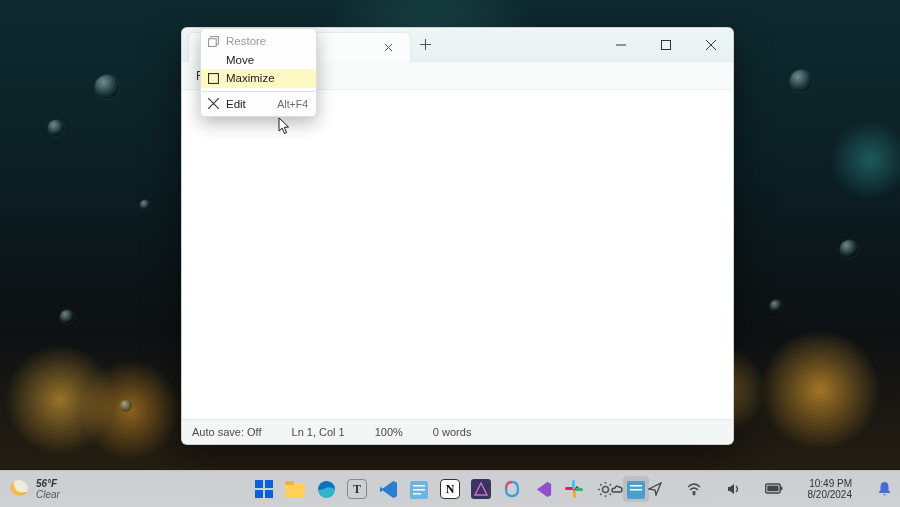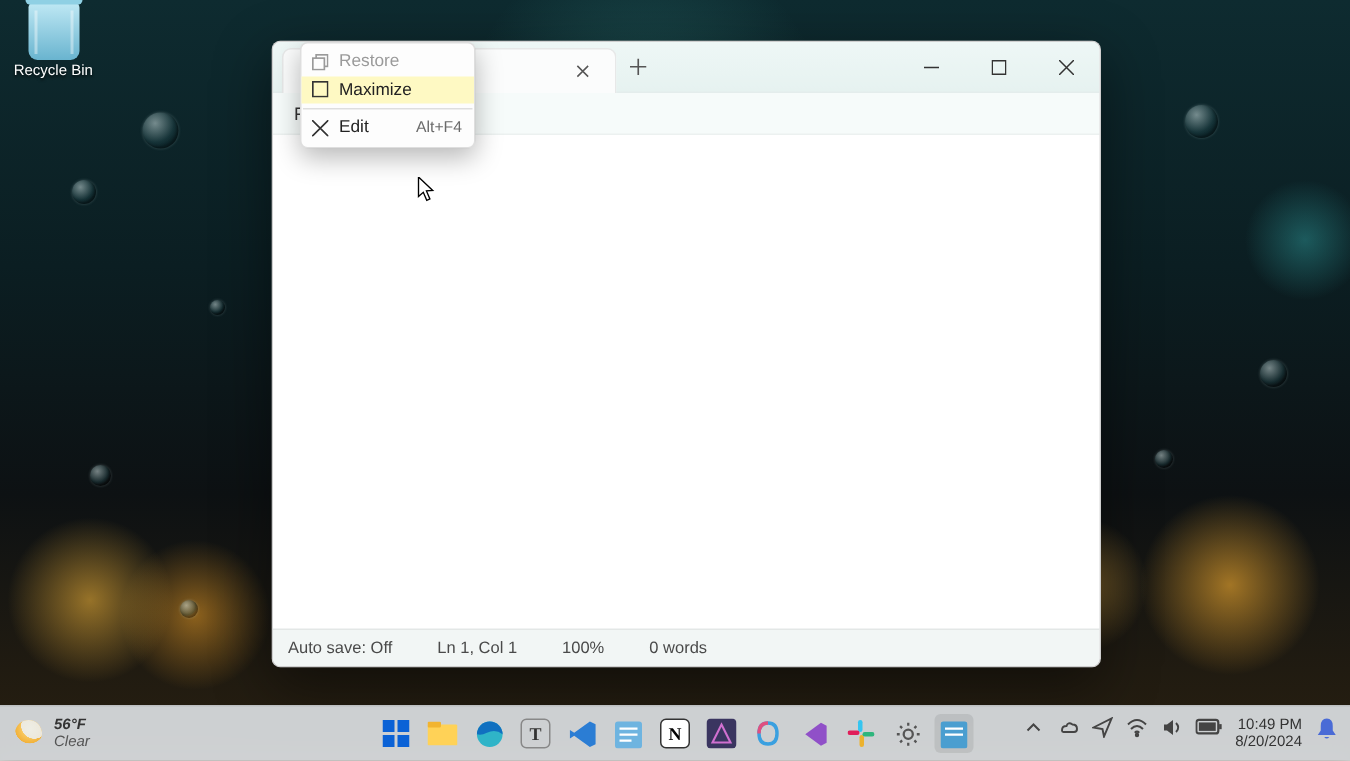--- a/index.html
+++ b/index.html
@@ -53,21 +53,21 @@
   .ctxsep { height:1px; background:rgba(0,0,0,.12); margin:3px 1px; }
   .cursor { position:absolute; width:14px; height:18px; }
 
   
   .taskbar { position:absolute; left:0; right:0; bottom:0; height:37px; background:rgba(235,240,245,.85); backdrop-filter: blur(6px); border-top:1px solid rgba(0,0,0,.08); display:flex; align-items:center; }
   .tb-left { display:flex; align-items:center; gap:8px; padding-left:10px; color:#333; font-size:10px; line-height:11px;font-style:italic;}
   .tb-left .moon { width:18px; height:18px; border-radius:50%; background:radial-gradient(circle at 60% 35%, #ffe08a, #f2b23a 60%, rgba(0,0,0,0) 62%); transform:rotate(-20deg); position:relative; }
   .tb-left .moon:after{content:"";position:absolute;inset:0;border-radius:50%;background:radial-gradient(circle at 80% 30%, rgba(235,240,245,.85) 0 45%, transparent 46%);}
   .tb-center { position:absolute; left:50%; transform:translateX(-50%); display:flex; gap:5px; align-items:center; }
   .tb-center .app { width:26px; height:26px; border-radius:4px; display:flex; align-items:center; justify-content:center; font-size:14px; }
-  .tb-right { margin-left:auto; display:flex; align-items:flex-start; gap:9px; padding-right:8px; color:#333; font-size:10px; }
+  .tb-right { margin-left:auto; display:flex; align-items:center; gap:25px; padding-right:8px; color:#333; font-size:10px; }
   .tb-right .clock { text-align:right; line-height:11px; }
   .tray-ico { width:14px; height:14px; stroke:#444; fill:none; stroke-width:1.3; }
 
   
   .ico svg { width:11px; height:11px; stroke:#333; fill:none; stroke-width:1;}
   .disabled .ico svg { stroke:#9a9a9a; }
 </style>
 </head>
 <body>
 
@@ -75,24 +75,20 @@
 
   <div class="raindrop" style="left:48px; top:120px; width:16px;height:16px;"></div>
   <div class="raindrop" style="left:95px; top:75px; width:24px;height:24px;"></div>
   <div class="raindrop" style="left:140px; top:200px; width:10px;height:10px;"></div>
   <div class="raindrop" style="left:60px; top:310px; width:14px;height:14px;"></div>
   <div class="raindrop" style="left:790px; top:70px; width:22px;height:22px;"></div>
   <div class="raindrop" style="left:840px; top:240px; width:18px;height:18px;"></div>
   <div class="raindrop" style="left:770px; top:300px; width:12px;height:12px;"></div>
   <div class="raindrop" style="left:120px; top:400px; width:12px;height:12px;"></div>
 
-  <div class="desktop-icon">
-    <div class="bin"></div>
-    <span>Recycle Bin</span>
-  </div>
 
   <div class="window">
     <div class="titlebar">
       <div class="tab">
         <svg class="dot" viewBox="0 0 16 16">
             <rect x="2" y="2" width="12" height="12" rx="1.5" fill="#3a86a0"></rect>
             <rect x="4" y="4" width="8" height="1.3" fill="#d7eef4"></rect>
             <rect x="4" y="7" width="8" height="1.3" fill="#d7eef4"></rect>
             <rect x="4" y="10" width="5" height="1.3" fill="#d7eef4"></rect>
           </svg>
@@ -144,20 +140,24 @@
     <div class="ctxmenu">
       <div class="ctxitem disabled">
         <span class="ico">
             <svg viewBox="0 0 10 10">
               <rect x="2.5" y="0.5" width="7" height="7"></rect>
               <rect x="0.5" y="2.5" width="7" height="7" fill="#fdfdfd"></rect>
             </svg>
           </span>
         <span class="lbl">Restore</span>
       </div>
+      <div class="ctxitem">
+        <span class="ico"></span>
+        <span class="lbl">Move</span>
+      </div>
       <div class="ctxitem hovered">
         <span class="ico">
             <svg viewBox="0 0 10 10">
               <rect x="0.5" y="0.5" width="9" height="9"></rect>
             </svg>
           </span>
         <span class="lbl">Maximize</span>
       </div>
       <div class="ctxsep"></div>
       <div class="ctxitem">

